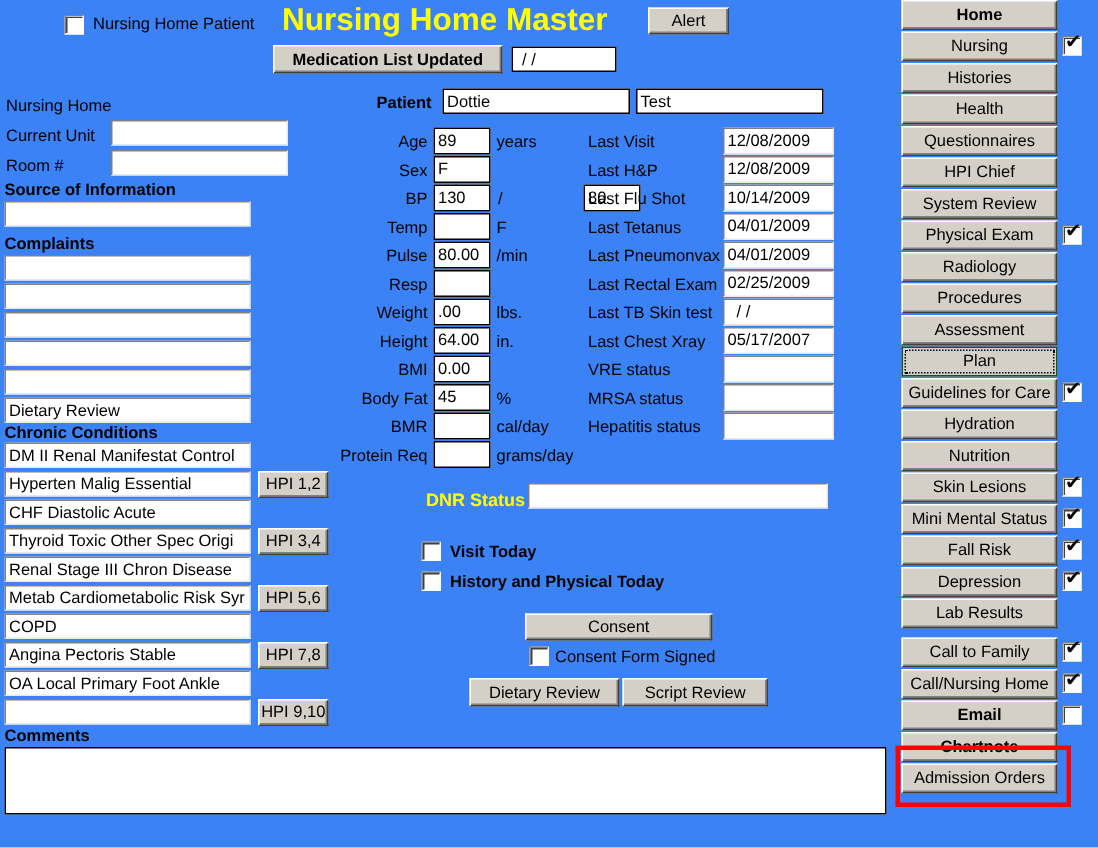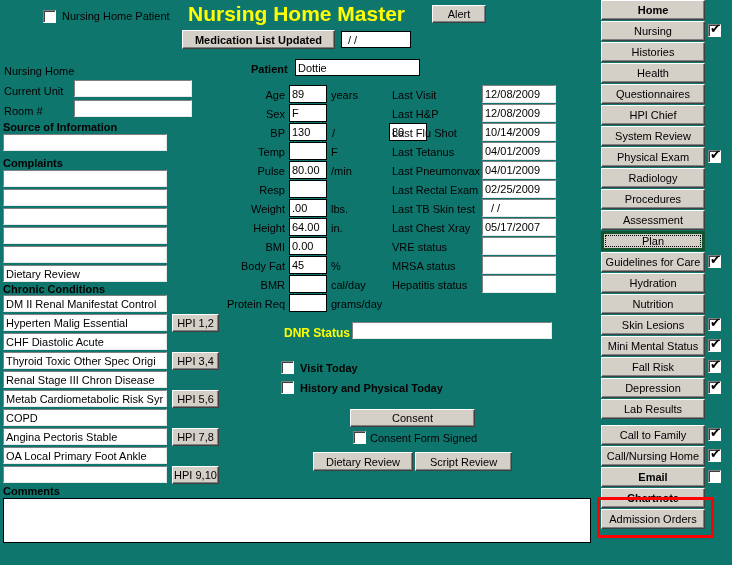--- a/index.html
+++ b/index.html
@@ -6,21 +6,21 @@
     margin: 0; padding: 0;
     background: #ffffff;
   }
   body {
     font-family: "Liberation Sans", sans-serif;
   }
   #app {
     position: relative;
     width: 732px;
     height: 565px;
-    background: #0f766e;
+    background: #3b82f6;
     overflow: hidden;
     font-size: 11px;
     color: #000000;
   }
 
   
   .btn {
     position: absolute;
     background: #d4d0c8;
     border-top: 1px solid #ffffff;
@@ -35,21 +35,21 @@
     display: flex;
     align-items: center;
     justify-content: center;
     box-sizing: border-box;
     cursor: default;
     white-space: nowrap;
     overflow: hidden;
   }
   .btn.bold { font-weight: bold; }
   .btn.focus {
-    border: 3px solid #14532d;
+    border: 1px solid #14532d;
     box-shadow: none;
   }
   .btn.focus .inner {
     border: 1px dotted #000000;
     width: calc(100% - 4px);
     height: calc(100% - 4px);
     display: flex;
     align-items: center;
     justify-content: center;
   }
@@ -190,20 +190,21 @@
   <div id="hpi-list">
       <div class="btn" style="left:172px; top:314px; width:47px; height:18px;">HPI 1,2</div>
       <div class="btn" style="left:172px; top:352px; width:47px; height:18px;">HPI 3,4</div>
       <div class="btn" style="left:172px; top:390px; width:47px; height:18px;">HPI 5,6</div>
       <div class="btn" style="left:172px; top:428px; width:47px; height:18px;">HPI 7,8</div>
       <div class="btn" style="left:172px; top:466px; width:47px; height:18px;">HPI 9,10</div>
     </div>
 
   <div class="lbl b" style="left:251px; top:63px;">Patient</div>
   <div class="fld flat" style="left:295px; top:59px; width:125px; height:17px;">Dottie</div>
+  <div class="fld flat" style="left:424px; top:59px; width:125px; height:17px;">Test</div>
 
   <div id="vitals-list">
       <div class="lbl r" style="left:200px; top:89px; width:85px; text-align:right;">Age</div>
       <div class="fld flat" style="left:289px; top:85px; width:38px; height:18px;">89</div>
       <div class="lbl" style="left:331px; top:89px;">years</div>
       <div class="lbl r" style="left:200px; top:108px; width:85px; text-align:right;">Sex</div>
       <div class="fld flat" style="left:289px; top:104px; width:38px; height:18px;">F</div>
       <div class="lbl r" style="left:200px; top:127px; width:85px; text-align:right;">BP</div>
       <div class="fld flat" style="left:289px; top:123px; width:38px; height:18px;">130</div>
       <div class="lbl" style="left:332px; top:127px;">/</div>

